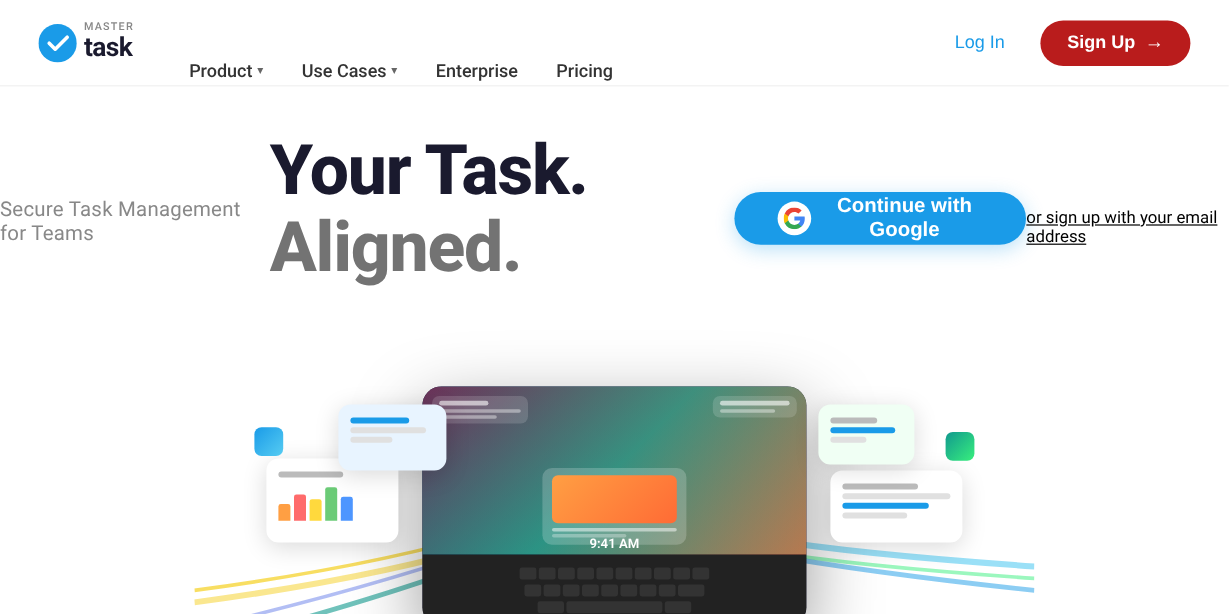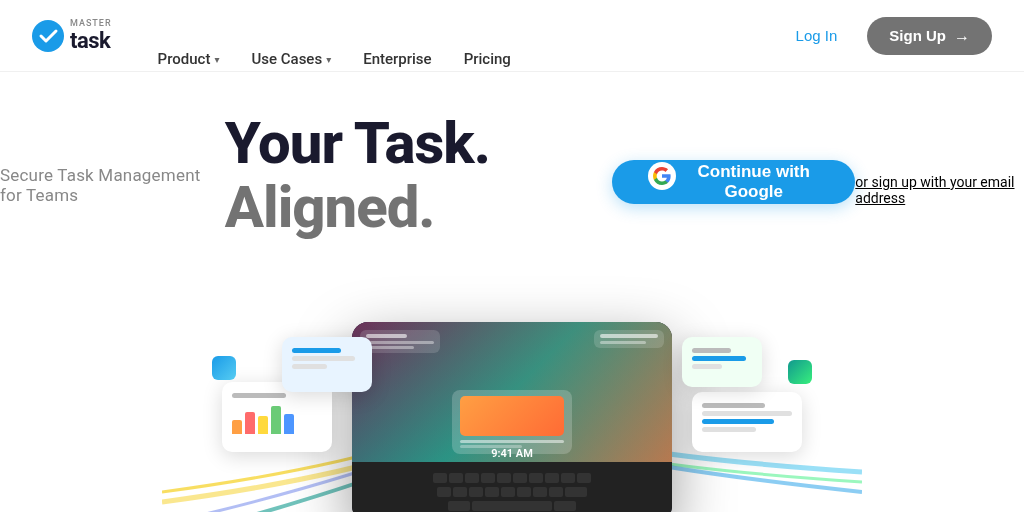--- a/index.html
+++ b/index.html
@@ -92,21 +92,21 @@
       border-radius: 6px;
     }
     .btn-signup {
       display: flex;
       align-items: center;
       gap: 8px;
       padding: 10px 22px;
       font-size: 15px;
       color: #fff;
       font-weight: 600;
-      background: #737373;
+      background: #b91c1c;
       border: none;
       border-radius: 28px;
       cursor: pointer;
     }
     .btn-signup-arrow {
       font-size: 16px;
     }
 
     
     .hero {
@@ -131,21 +131,21 @@
       margin-bottom: 28px;
       line-height: 1.1;
       letter-spacing: -1px;
     }
     .hero-title-light {
       color: #737373;
       font-weight: 800;
     }
     .btn-google {
       display: flex;
-      align-items: flex-start;
+      align-items: center;
       gap: 12px;
       padding: 2px 36px;
       background: #1a9be8;
       color: #fff;
       font-size: 17px;
       font-weight: 700;
       border: none;
       border-radius: 32px;
       cursor: pointer;
       margin-bottom: 16px;

